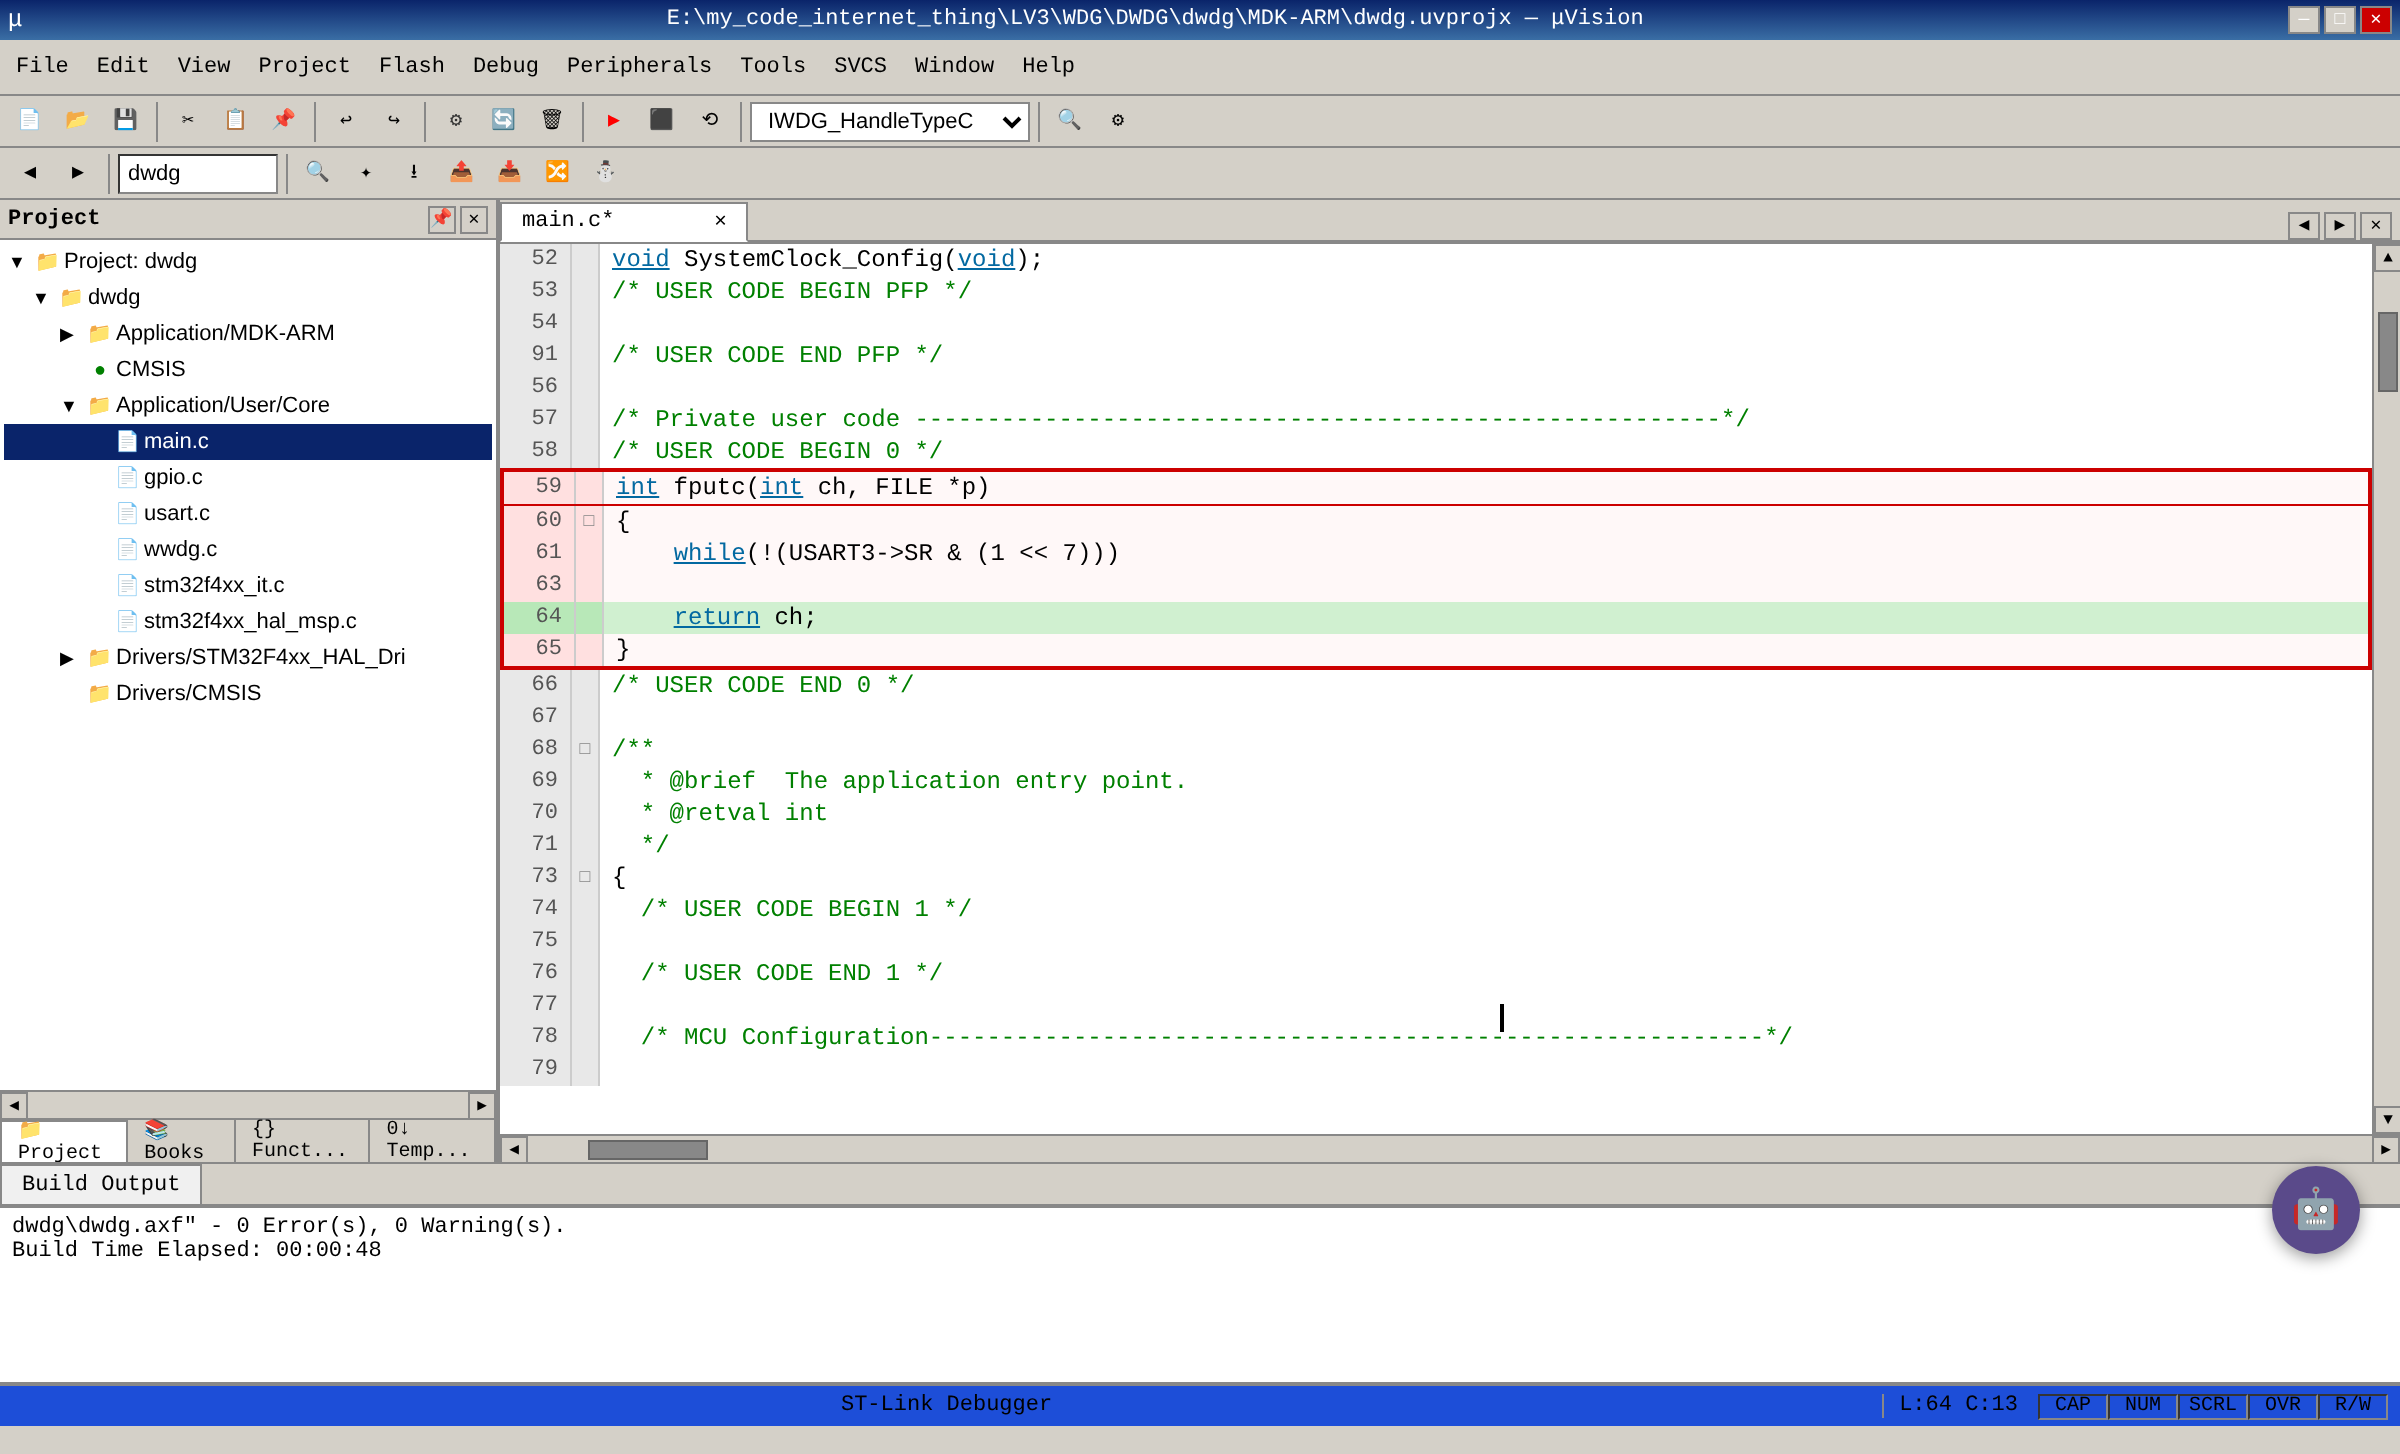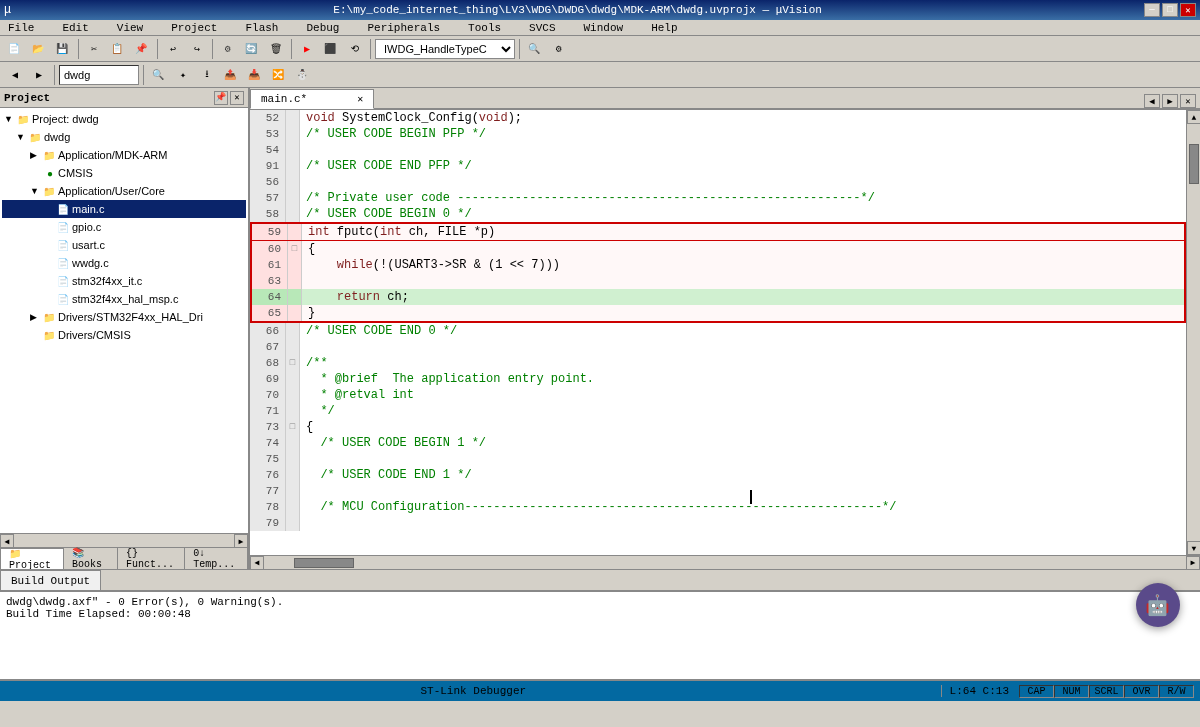--- a/index.html
+++ b/index.html
@@ -14,26 +14,26 @@
       align-items: center;
       justify-content: space-between;
       padding: 0 4px;
       font-size: 11px;
     }
     .title-btn { width: 16px; height: 14px; background: #d4d0c8; border: 1px solid #888; font-size: 9px; display: flex; align-items: center; justify-content: center; cursor: pointer; }
 
     
     #menubar {
       background: #d4d0c8;
-      height: 16px;
+      height: 28px;
       display: flex;
       align-items: center;
       padding: 0 2px;
       border-bottom: 1px solid #888;
-      gap: 16px;
+      gap: 2px;
     }
     .menu-item {
       padding: 1px 6px;
       font-size: 11px;
       cursor: pointer;
     }
 
     
     #toolbar1 {
       background: #d4d0c8;
@@ -177,21 +177,21 @@
       white-space: pre;
       flex: 1;
     }
     .highlighted-block {
       background: #fff0f0;
       border: 1px solid #cc0000;
     }
     .highlighted-line { background: #d0f0d0; }
 
     
-    .kw { color: #7f1d1d; } 
+    .kw { color: #0369a1; text-decoration: underline; } 
     .cm { color: #008000; }
 
     
     #bottom-tabs {
       height: 22px;
       background: #d4d0c8;
       display: flex;
       align-items: flex-end;
       border-top: 1px solid #888;
       border-bottom: 1px solid #888;
@@ -665,21 +665,21 @@
 
 <div id="bottom-tabs" style="height:22px;background:#d4d0c8;display:flex;border-top:1px solid #888;">
   <div class="bottom-tab active">Build Output</div>
 </div>
 
 <div id="build-output-area" style="height:88px;background:white;overflow:auto;padding:4px 6px;font-size:11px;font-family:'Courier New',monospace;border-top:1px solid #888;">
   <div>dwdg\dwdg.axf" - 0 Error(s), 0 Warning(s).</div>
   <div>Build Time Elapsed:  00:00:48</div>
 </div>
 
-<div id="statusbar" style="height:22px;background:#0369a1;border-top:2px solid #888;display:flex;align-items:center;padding:0 6px;gap:0;font-size:11px;">
+<div id="statusbar" style="height:22px;background:#1d4ed8;border-top:2px solid #888;display:flex;align-items:center;padding:0 6px;gap:0;font-size:11px;">
   <span style="flex:1;text-align:center;">ST-Link Debugger</span>
   <span style="border-left:1px solid #888;padding-left:8px;">L:64 C:13</span>
   <div style="display:flex;margin-left:10px;">
     <span class="status-cap">CAP</span>
     <span class="status-cap">NUM</span>
     <span class="status-cap">SCRL</span>
     <span class="status-cap">OVR</span>
     <span class="status-cap">R/W</span>
   </div>
 </div>

